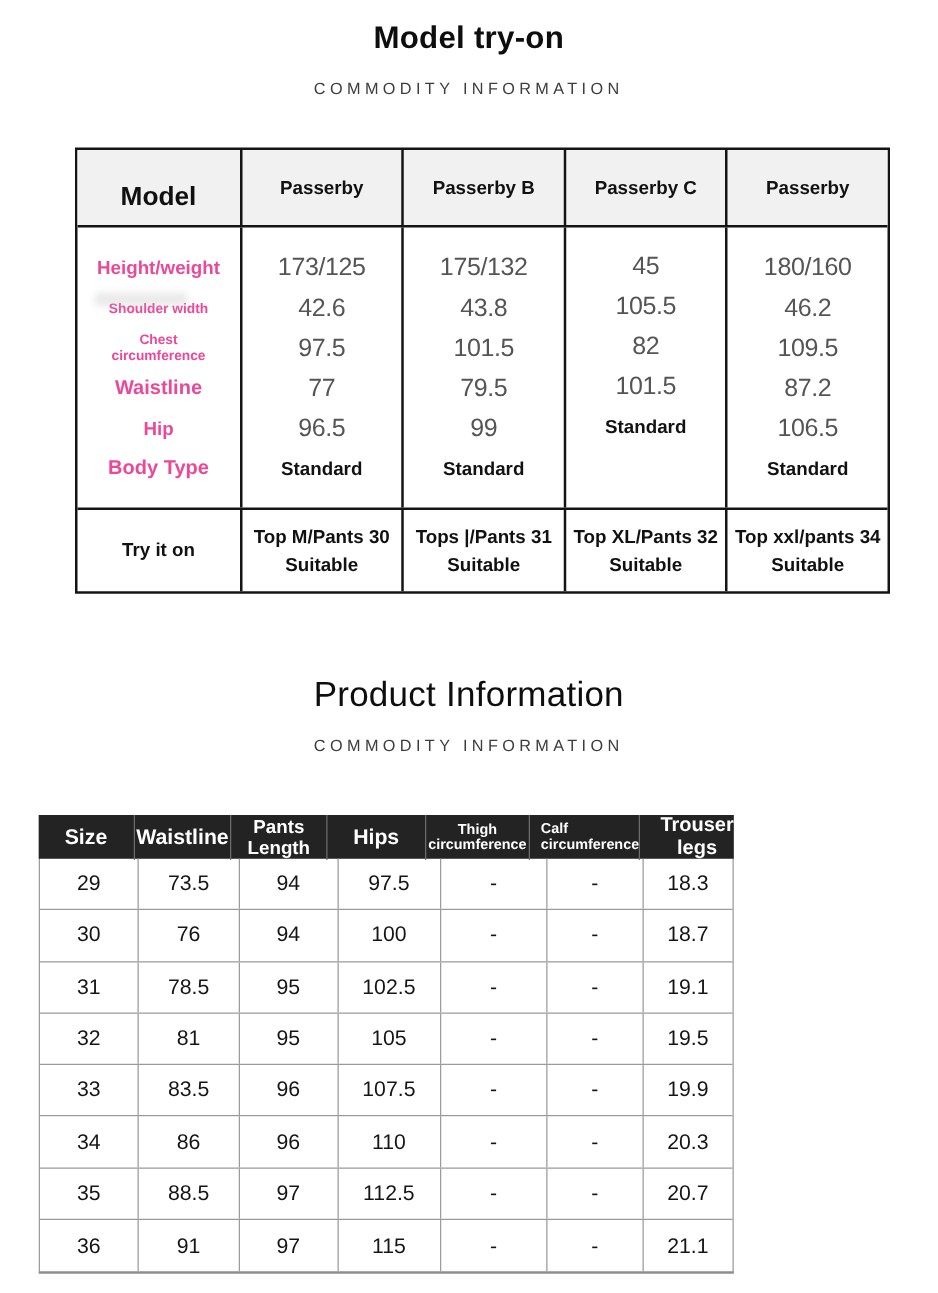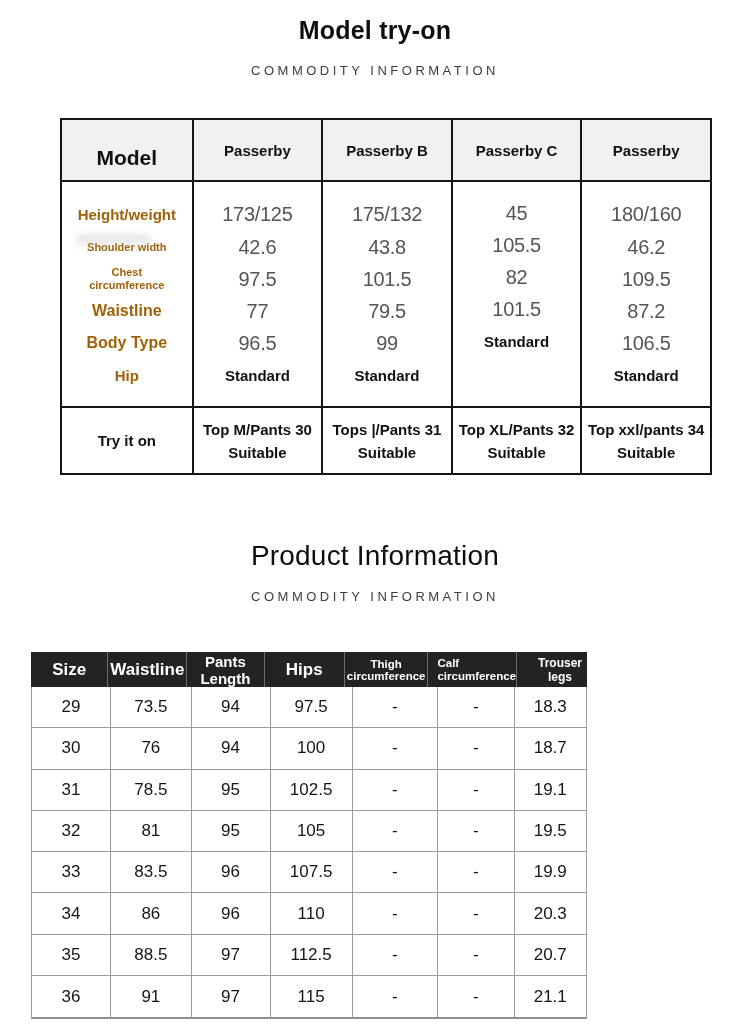--- a/index.html
+++ b/index.html
@@ -29,21 +29,21 @@
   .m-hcell {
     display:flex; align-items:center; justify-content:center;
     font-weight:700; font-size:15px; border-left:2px solid var(--border-dark,#141414);
   }
   .m-hcell:first-child { border-left:none; font-size:21px;margin-top:16px; }
   .m-body { display:grid; grid-template-columns:repeat(5,1fr); }
   .m-col { border-left:2px solid var(--border-dark,#141414); padding:15px 0; position:relative; }
   .m-col:first-child { border-left:none; }
   .m-line { height:32px; display:flex; align-items:center; justify-content:center; text-align:center; }
   .m-line.first { height:34px; }
-  .m-label { font-weight:700; color:#a16207; font-size:15px; }
+  .m-label { font-weight:700; color:#ec4899; font-size:15px; }
   .m-label.small { font-size:11px; line-height:13px; max-width:92px; margin:0 auto; }
   .m-label.big { font-size:16px; }
   .m-value { font-size:20px; color:var(--value-text,#555); letter-spacing:-.3px; }
   .m-value.standard { font-size:15px; font-weight:700; color:#121212; letter-spacing:0; }
   .m-trow {
     display:grid; grid-template-columns:repeat(5,1fr); height:67px;
     border-top:2px solid var(--border-dark,#141414);
   }
   .m-tcell {
     display:flex; flex-direction:column; align-items:center; justify-content:center;
@@ -70,21 +70,21 @@
   }
   .s-hcell {
     display:flex; align-items:center; justify-content:center;
     font-weight:700; font-size:17px; border-left:1px solid #6c6c6c; text-align:center;
   }
   .s-hcell:first-child { border-left:none; }
   .s-hcell.c2 { font-size:15px; }
   .s-hcell.c4, .s-hcell.c5 { font-size:11.5px; }
   .s-hcell.c5 { justify-content:flex-start; padding-left:9px; text-align:left; line-height:13px; max-width:100%; }
   .s-hcell.c5 .wrap { max-width:88px; }
-  .s-hcell.c6 { font-size:12px;padding-left:16px; }
+  .s-hcell.c6 { font-size:16px;padding-left:16px; }
   .s-row { display:grid; height:41.3px; border-bottom:1px solid var(--border-gray,#9b9b9b); }
   .s-row:last-child { border-bottom:none; }
   .s-cell {
     display:flex; align-items:center; justify-content:center;
     font-size:17px; color:#151515; border-left:1px solid var(--border-gray,#9b9b9b);
   }
   .s-cell:first-child { border-left:none; }
 </style>
 </head>
 <body>
@@ -108,24 +108,24 @@
         <div class="m-line">
           <div class="m-label small">Shoulder width</div>
         </div>
         <div class="m-line">
           <div class="m-label small">Chest circumference</div>
         </div>
         <div class="m-line">
           <div class="m-label big">Waistline</div>
         </div>
         <div class="m-line">
+          <div class="m-label">Hip</div>
+        </div>
+        <div class="m-line">
           <div class="m-label big">Body Type</div>
-        </div>
-        <div class="m-line">
-          <div class="m-label">Hip</div>
         </div>
         <div class="blur-smudge"></div>
       </div>
       <div class="m-col">
         <div class="m-line first">
           <div class="m-value">173/125</div>
         </div>
         <div class="m-line">
           <div class="m-value">42.6</div>
         </div>

